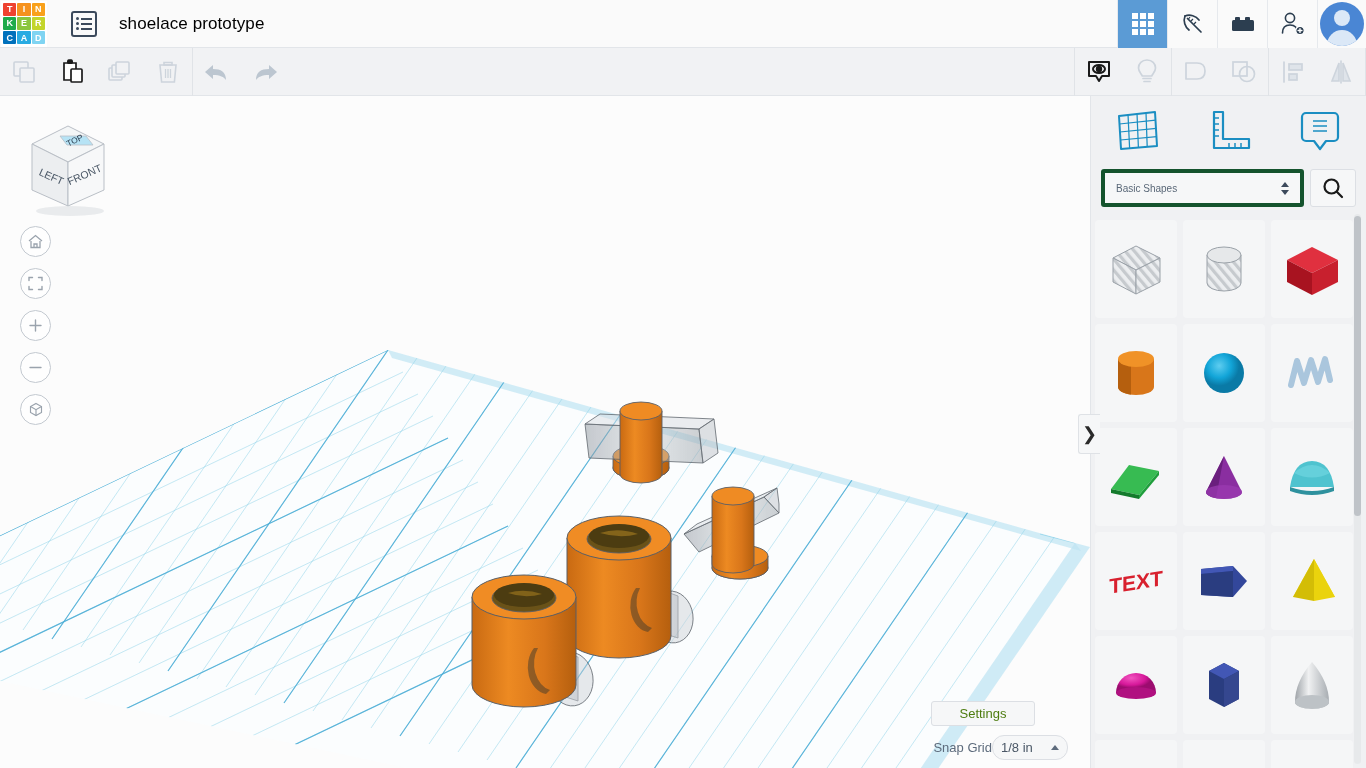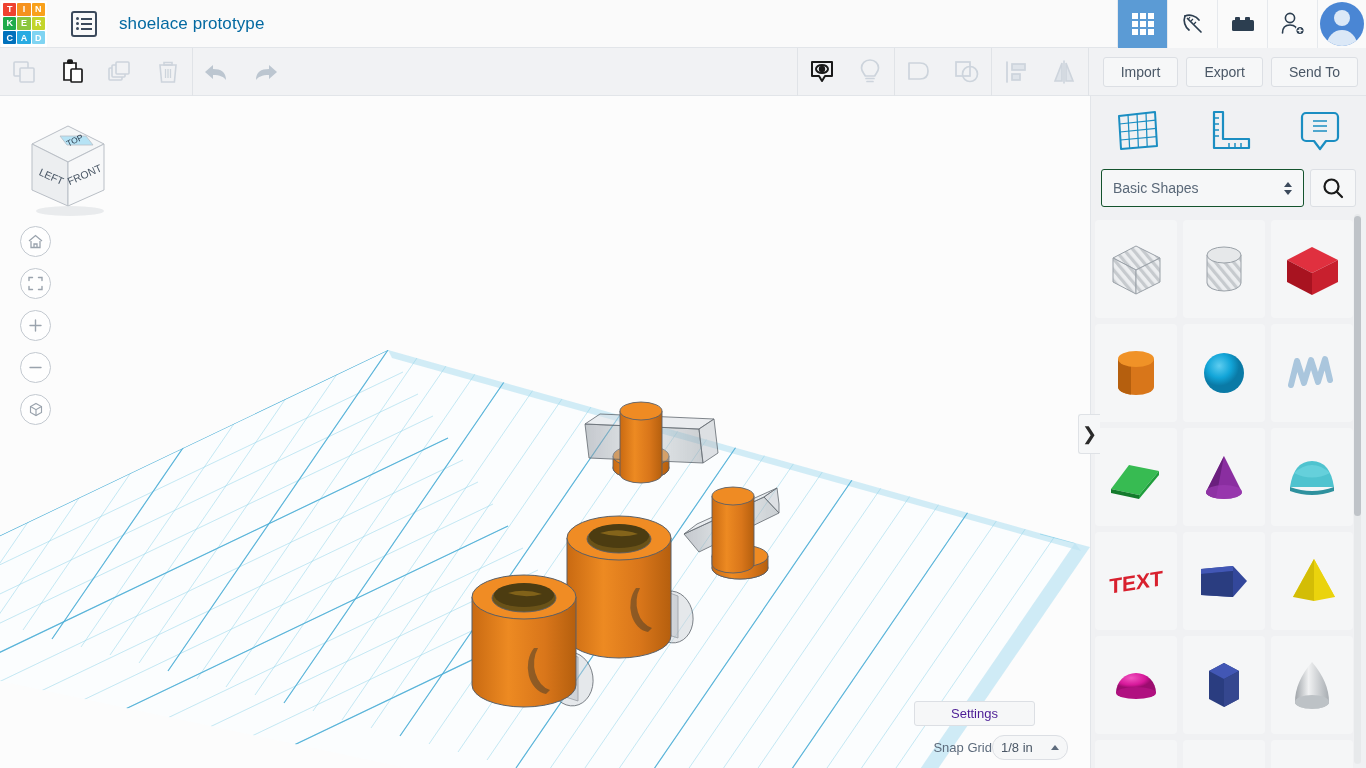--- a/index.html
+++ b/index.html
@@ -30,21 +30,21 @@
   .doc-icon {
     width: 26px; height: 26px; margin-left: 24px;
     border: 2px solid #3c4a5c; border-radius: 3px;
     display: flex; flex-direction: column; justify-content: center;
     padding: 3px 3px; gap: 2px;
   }
   .doc-icon i { display: flex; align-items: center; gap: 2px; }
   .doc-icon i b { width: 3px; height: 3px; background: #3c4a5c; border-radius: 50%; display:block;}
   .doc-icon i u { flex: 1; height: 2px; background: #3c4a5c; display: block; }
   .proj-title {
-    margin-left: 22px; font-size: 17px; color: #0369a1; font-weight: 500;
+    margin-left: 22px; font-size: 17px; color: #000000; font-weight: 500;
     letter-spacing: .1px;
   }
   .top-right { margin-left: auto; display: flex; align-items: center; height: 48px; }
   .tr-btn {
     width: 50px; height: 48px; display: flex; align-items: center; justify-content: center;
     border-left: 1px solid #e6e9ed; background: #fafafa;
   }
   .tr-btn.active { background: #5b9bd5; }
   .grid9 { display: grid; grid-template-columns: repeat(3,1fr); grid-template-rows: repeat(3,1fr); gap: 2px; width: 22px; height: 22px; }
   .grid9 s { background: #fff; display: block; }
@@ -81,22 +81,22 @@
     background: #fcfcfc; overflow: hidden;
   }
   .viewcube { position: absolute; left: 12px; top: 14px; }
   .navtools { position: absolute; left: 20px; top: 130px; display: flex; flex-direction: column; gap: 11px; }
   .navbtn {
     width: 31px; height: 31px; border-radius: 50%; border: 1px solid #c3c9d0;
     background: rgba(255,255,255,0.62); display:flex; align-items:center; justify-content:center;
   }
   .settings-btn {
     position: absolute; right: 55px; bottom: 42px;
-    width: 121px; height: 25px; border: 1px solid #dcdfe4; border-radius: 3px;
-    background: #f6f7f8; color: #4c1d95; font-size: 13px;
+    width: 104px; height: 25px; border: 1px solid #dcdfe4; border-radius: 3px;
+    background: #f6f7f8; color: #4d7c0f; font-size: 13px;
     display: flex; align-items: center; justify-content: center;
   }
   .snaprow {
     position: absolute; right: 22px; bottom: 8px; display: flex; align-items: center; gap: 0;
   }
   .snaplabel { font-size: 13px; color: #5d6b7c; }
   .snapsel {
     width: 76px; height: 25px; border: 1px solid #dcdfe4; border-radius: 12px; background: #f6f7f8;
     display: flex; align-items: center; padding: 0 8px; font-size: 13px; color: #4a5766;
     justify-content: space-between;
@@ -112,23 +112,23 @@
 
   
   .panel {
     position: absolute; top: 96px; right: 0; width: 276px; height: 672px;
     background: #f0f1f3; border-left: 1px solid #e2e5e9;
   }
   .panel-icons { display: flex; height: 68px; align-items: center; }
   .panel-icon { flex: 1; display: flex; align-items: center; justify-content: center; }
   .panel-ctl { display: flex; padding: 0 10px; gap: 6px; height: 48px; align-items: center; }
   .dropdown {
-    flex: 1; height: 38px; background: #f6f7f8; border: 1px solid #14532d; border-radius: 3px;
+    flex: 1; height: 38px; background: #f6f7f8; border: 4px solid #14532d; border-radius: 3px;
     display: flex; align-items: center; padding: 0 11px; justify-content: space-between;
-    color: #5a6878; font-size: 14px;
+    color: #5a6878; font-size: 10px;
   }
   .spin { display:flex; flex-direction: column; gap: 3px; align-items:center; }
   .spin u { width:0;height:0;border-left:4px solid transparent;border-right:4px solid transparent;border-bottom:5px solid #3c4a5c; display:block;}
   .spin s { width:0;height:0;border-left:4px solid transparent;border-right:4px solid transparent;border-top:5px solid #3c4a5c; display:block;}
   .searchbtn {
     width: 46px; height: 38px; background: #f6f7f8; border: 1px solid #dcdfe4; border-radius: 3px;
     display: flex; align-items: center; justify-content: center;
   }
   .shapegrid {
     position: absolute; top: 116px; left: 0; width: 276px; height: 556px;
@@ -311,25 +311,20 @@
       </div>
       <div class="tb-btn">
         <svg width="30" height="28" viewBox="0 0 30 28" fill="none" stroke="#cdd4dc" stroke-width="1.6">
           <path d="M13 5 L6 23 h7 z" fill="#dfe4ea"></path>
           <path d="M17 5 L24 23 h-7 z" fill="#dfe4ea"></path>
           <path d="M15 3 V25" stroke-linecap="round"></path>
         </svg>
       </div>
     </div>
     <div class="tb-sep"></div>
-    <div style="display:flex;align-items:center;padding-left:14px;">
-      <div class="txt-btn">Import</div>
-      <div class="txt-btn">Export</div>
-      <div class="txt-btn">Send To</div>
-    </div>
   </div>
 
   <div class="canvas">
 
     <svg width="1090" height="672" viewBox="0 0 1090 672" style="position:absolute;top:0;left:0">
       <defs>
         <clipPath id="plane">
           <polygon points="388,254 1075,447 855,768 -210,540"></polygon>
         </clipPath>
         <linearGradient id="orangeSide" x1="0" y1="0" x2="1" y2="0">

